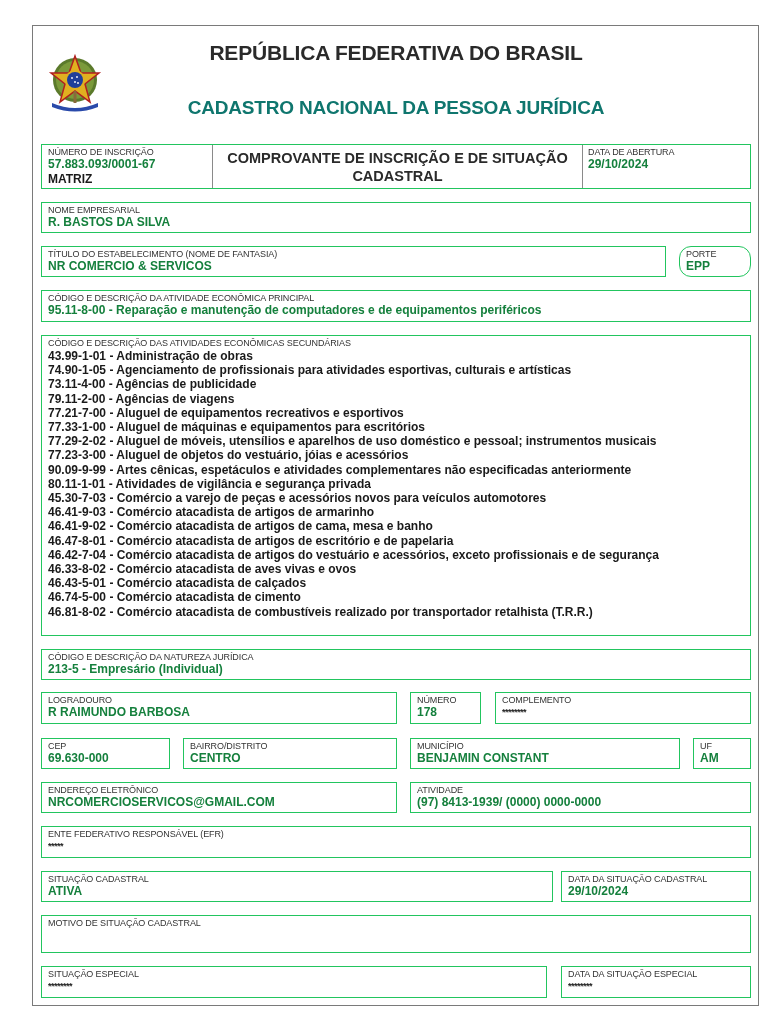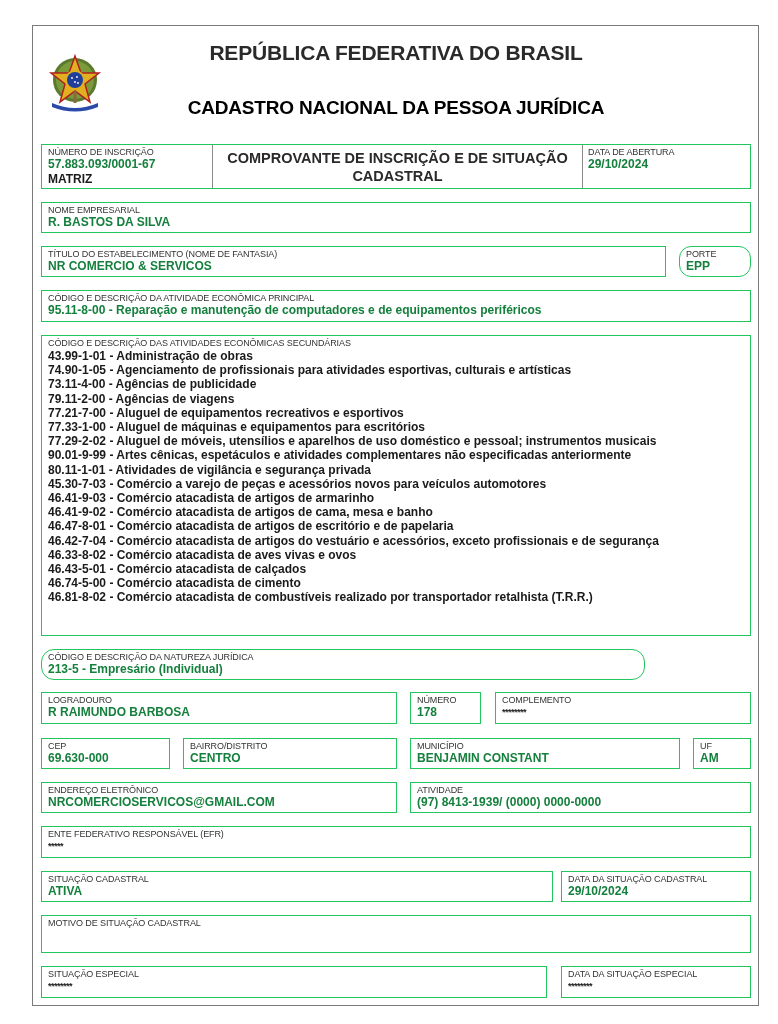--- a/index.html
+++ b/index.html
@@ -4,21 +4,21 @@
 <style>
   html, body { margin: 0; padding: 0; background: #ffffff; }
   body { width: 778px; height: 1024px; position: relative; overflow: hidden;
          font-family: "Liberation Sans", sans-serif; color: #1a1a1a; }
   .frame { position: absolute; left: 32px; top: 25px; width: 727px; height: 981px;
            border: 1px solid #7a7a7a; box-sizing: border-box; }
   .emblem { position: absolute; left: 44px; top: 53px; width: 62px; height: 62px; }
   .h1 { position: absolute; left: 140px; width: 512px; top: 41px; text-align: center;
         font-size: 21px; font-weight: bold; color: #2a2a2a; letter-spacing: -0.2px; }
   .h2 { position: absolute; left: 140px; width: 512px; top: 97px; text-align: center;
-        font-size: 19px; font-weight: bold; color: #000000; letter-spacing: -0.2px; }
+        font-size: 19px; font-weight: bold; color: #0f766e; letter-spacing: -0.2px; }
   .box { position: absolute; border: 1px solid #22c55e; box-sizing: border-box; background: #fff; }
   .lbl { position: absolute; left: 6px; top: 2px; font-size: 9px; color: #333;
          white-space: nowrap; letter-spacing: -0.1px; }
   .val { position: absolute; left: 6px; top: 12px; font-size: 12px; font-weight: bold;
          color: #15803d; white-space: nowrap; }
   .val2 { position: absolute; left: 6px; top: 27px; font-size: 12px; font-weight: bold; color: #1a1a1a; }
   .mask { position: absolute; left: 6px; top: 14px; font-size: 9px; font-weight: bold; letter-spacing: -0.5px; }
   .title-cell { position: absolute; top: 0; bottom: 0; display: flex; align-items: center;
                 justify-content: center; text-align: center; font-size: 14.5px; font-weight: bold;
                 line-height: 18px; color: #2a2a2a; }
@@ -81,35 +81,36 @@
 <div class="box" style="left:41px; top:335px; width:710px; height:301px;">
   <div class="lbl">CÓDIGO E DESCRIÇÃO DAS ATIVIDADES ECONÔMICAS SECUNDÁRIAS</div>
   <ul class="list">
     <li>43.99-1-01 - Administração de obras</li>
     <li>74.90-1-05 - Agenciamento de profissionais para atividades esportivas, culturais e artísticas</li>
     <li>73.11-4-00 - Agências de publicidade</li>
     <li>79.11-2-00 - Agências de viagens</li>
     <li>77.21-7-00 - Aluguel de equipamentos recreativos e esportivos</li>
     <li>77.33-1-00 - Aluguel de máquinas e equipamentos para escritórios</li>
     <li>77.29-2-02 - Aluguel de móveis, utensílios e aparelhos de uso doméstico e pessoal; instrumentos musicais</li>
-    <li>90.01-9-99 - Artes cênicas, espetáculos e atividades complementares não especificadas anteriormente</li>
+    <li>77.23-3-00 - Aluguel de objetos do vestuário, jóias e acessórios</li>
+    <li>90.09-9-99 - Artes cênicas, espetáculos e atividades complementares não especificadas anteriormente</li>
     <li>80.11-1-01 - Atividades de vigilância e segurança privada</li>
     <li>45.30-7-03 - Comércio a varejo de peças e acessórios novos para veículos automotores</li>
     <li>46.41-9-03 - Comércio atacadista de artigos de armarinho</li>
     <li>46.41-9-02 - Comércio atacadista de artigos de cama, mesa e banho</li>
     <li>46.47-8-01 - Comércio atacadista de artigos de escritório e de papelaria</li>
     <li>46.42-7-04 - Comércio atacadista de artigos do vestuário e acessórios, exceto profissionais e de segurança</li>
     <li>46.33-8-02 - Comércio atacadista de aves vivas e ovos</li>
     <li>46.43-5-01 - Comércio atacadista de calçados</li>
     <li>46.74-5-00 - Comércio atacadista de cimento</li>
     <li>46.81-8-02 - Comércio atacadista de combustíveis realizado por transportador retalhista (T.R.R.)</li>
   </ul>
 </div>
 
-<div class="box" style="left:41px; top:649px; width:604px; height:31px;border-radius:13px;">
+<div class="box" style="left:41px; top:649px; width:710px; height:31px;">
   <div class="lbl">CÓDIGO E DESCRIÇÃO DA NATUREZA JURÍDICA</div>
   <div class="val">213-5 - Empresário (Individual)</div>
 </div>
 
 <div class="box" style="left:41px; top:692px; width:356px; height:32px;">
   <div class="lbl">LOGRADOURO</div>
   <div class="val">R RAIMUNDO BARBOSA</div>
 </div>
 <div class="box" style="left:410px; top:692px; width:71px; height:32px;">
   <div class="lbl">NÚMERO</div>

